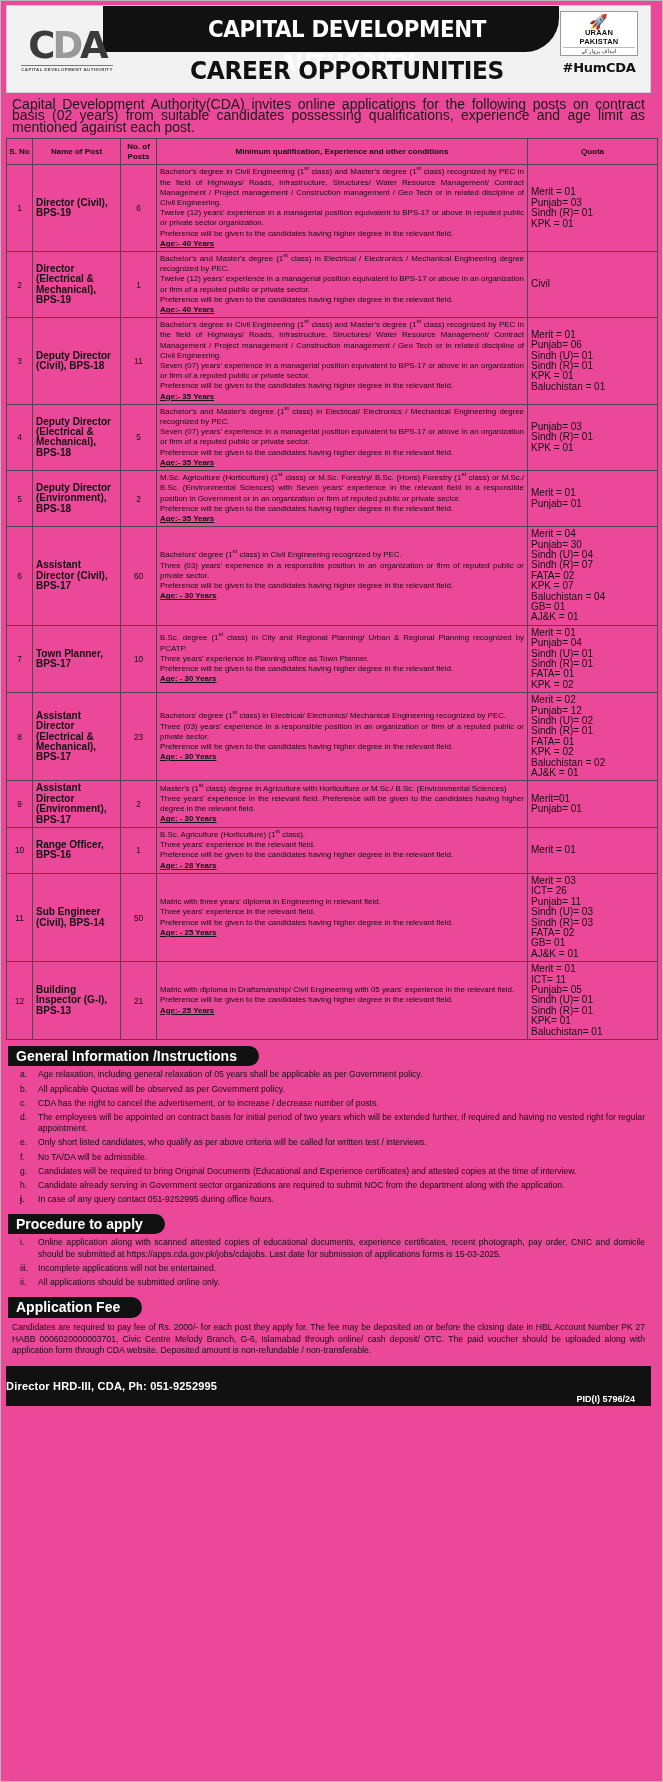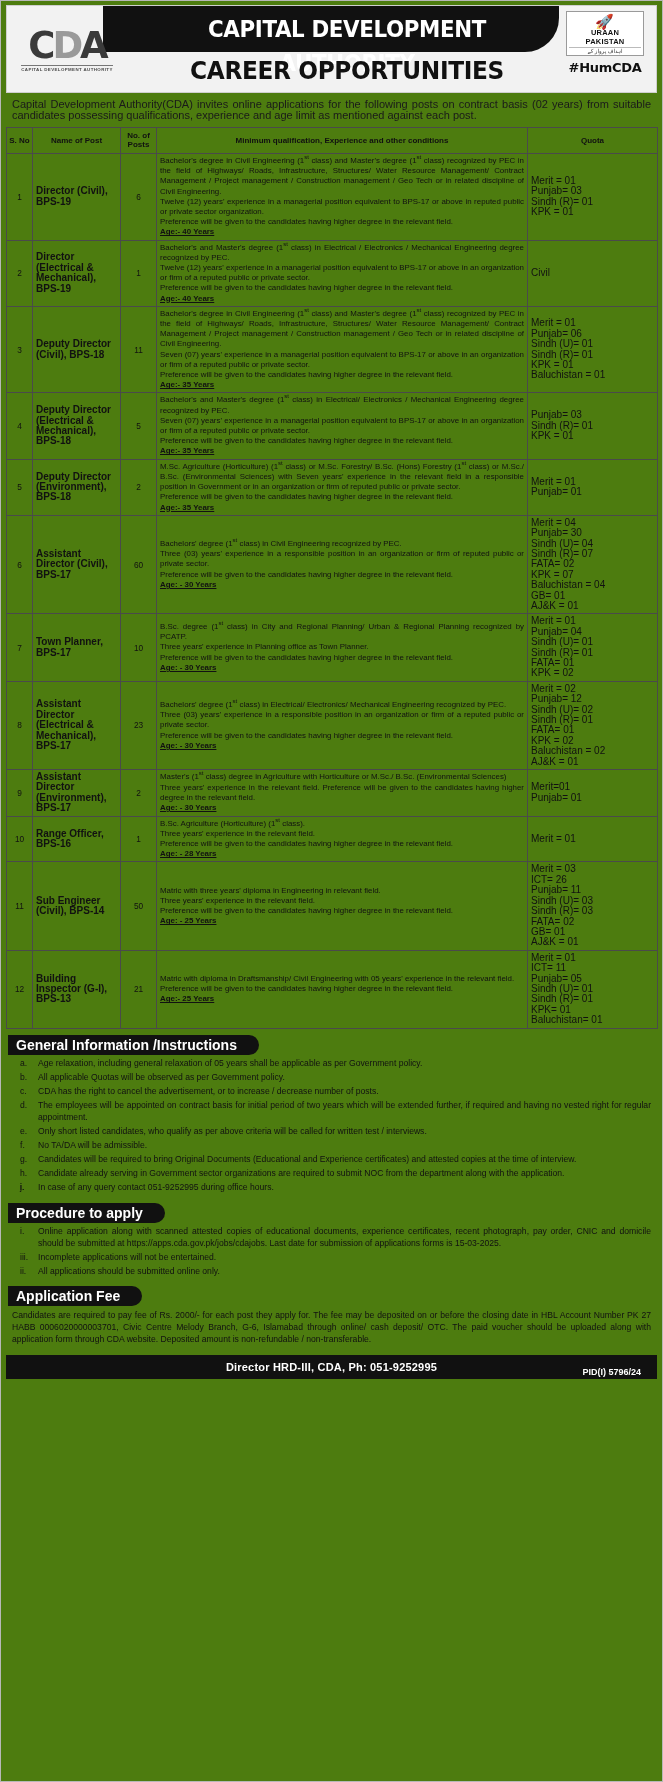--- a/index.html
+++ b/index.html
@@ -7,22 +7,22 @@
   body {
     width: 663px;
     background: #ffffff;
     font-family: "Liberation Sans", sans-serif;
     color: #111;
     -webkit-font-smoothing: none;
   }
   .page {
     width: 663px;
     min-height: 1782px;
-    background: #4d7c0f;
-    padding: 4px 5px 0 5px;
+    background: #ec4899;
+    padding: 4px 11px 0 5px;
     border: 1px solid #b8b8b8;
   }
 
   
   .header {
     position: relative;
     height: 88px;
     background: #f2f2f2;
     border: 1px solid #cfcfcf;
     display: flex;
@@ -125,21 +125,21 @@
     font-family: "DejaVu Sans", sans-serif;
     font-weight: bold;
     font-size: 13px;
     color: #111;
     margin-top: 4px;
     letter-spacing: -0.3px;
   }
 
   
   .intro {
-    font-size: 11px;
+    font-size: 14px;
     line-height: 11.4px;
     text-align: justify;
     padding: 6px 6px 5px 6px;
     color: #1a1a1a;
   }
 
   
   table.jobs {
     width: 100%;
     border-collapse: collapse;
@@ -236,25 +236,25 @@
     text-align: justify;
     padding: 1px 6px 0 6px;
   }
   b.em { font-weight: normal; }
 
   
   .footer-bar {
     background: #111;
     color: #fff;
     margin-top: 9px;
-    height: 24px;
+    height: 40px;
     position: relative;
     display: flex;
     align-items: center;
-    justify-content: center;
+    justify-content: flex-start;
   }
   .footer-text {
     font-size: 11px;
     font-weight: bold;
     letter-spacing: 0.2px;
   }
   .pid {
     position: absolute;
     right: 16px;
     bottom: 2px;

